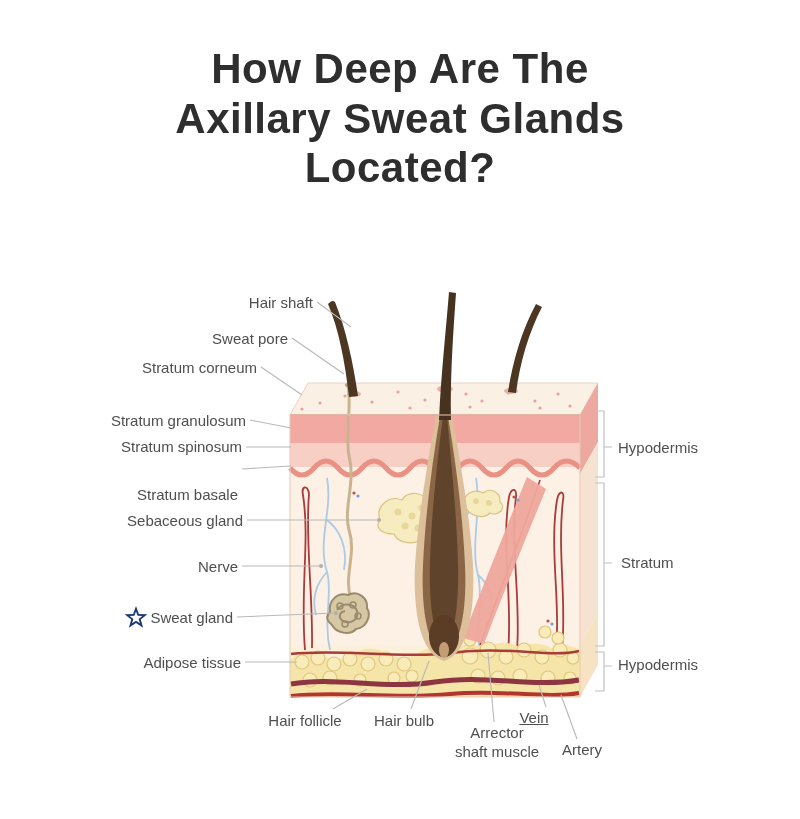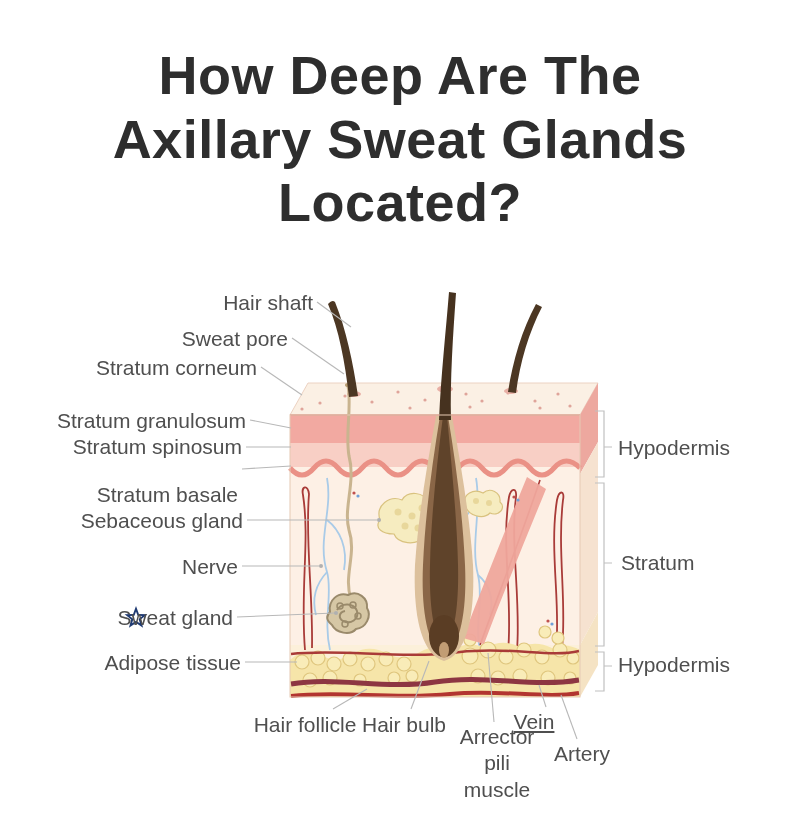--- a/index.html
+++ b/index.html
@@ -3,25 +3,25 @@
 <meta charset="utf-8">
 <style>
   html,body { margin:0; padding:0; background:#ffffff; }
   .page {
     position:relative; width:800px; height:819px;
     background:#ffffff; overflow:hidden;
     font-family:"Liberation Sans", sans-serif;
   }
   .title {
     position:absolute; top:44px; left:0; width:100%;
-    text-align:center; font-weight:700; font-size:54px;
+    text-align:center; font-weight:700; font-size:42px;
     line-height:1.18; color:#2e2e2e; letter-spacing:0.5px;
   }
   .lbl {
-    position:absolute; font-size:21px; color:#4f4f4f;
+    position:absolute; font-size:15px; color:#4f4f4f;
     line-height:18px; white-space:nowrap;
   }
   .lbl.center { text-align:center; white-space:normal; line-height:1.25; }
   svg.diagram { position:absolute; top:0; left:0; pointer-events:none; }
 </style>
 </head>
 <body>
 
 <div class="page">
 
@@ -220,21 +220,21 @@
   <div class="lbl" style="right:554px; top:412px;">Stratum granulosum</div>
   <div class="lbl" style="right:558px; top:438px;">Stratum spinosum</div>
   <div class="lbl" style="right:562px; top:461px;margin-top:25px;">Stratum basale</div>
   <div class="lbl" style="right:557px; top:512px;">Sebaceous gland</div>
   <div class="lbl" style="right:562px; top:558px;">Nerve</div>
   <div class="lbl" style="right:567px; top:609px;">Sweat gland</div>
   <div class="lbl" style="right:559px; top:654px;">Adipose tissue</div>
 
   <div class="lbl center" style="left:245px; top:712px; width:120px;">Hair follicle</div>
   <div class="lbl center" style="left:344px; top:712px; width:120px;">Hair bulb</div>
-  <div class="lbl center" style="left:452px; top:724px; width:90px;">Arrector pili muscle</div>
+  <div class="lbl center" style="left:452px; top:724px; width:90px;">Arrector shaft muscle</div>
   <div class="lbl center" style="left:504px; top:709px; width:60px;text-decoration:underline;">Vein</div>
   <div class="lbl center" style="left:547px; top:741px; width:70px;">Artery</div>
 
   <div class="lbl" style="left:618px; top:439px;">Hypodermis</div>
   <div class="lbl" style="left:621px; top:554px;">Stratum</div>
   <div class="lbl" style="left:618px; top:656px;">Hypodermis</div>
 
 </div>
 
 </body></html>

